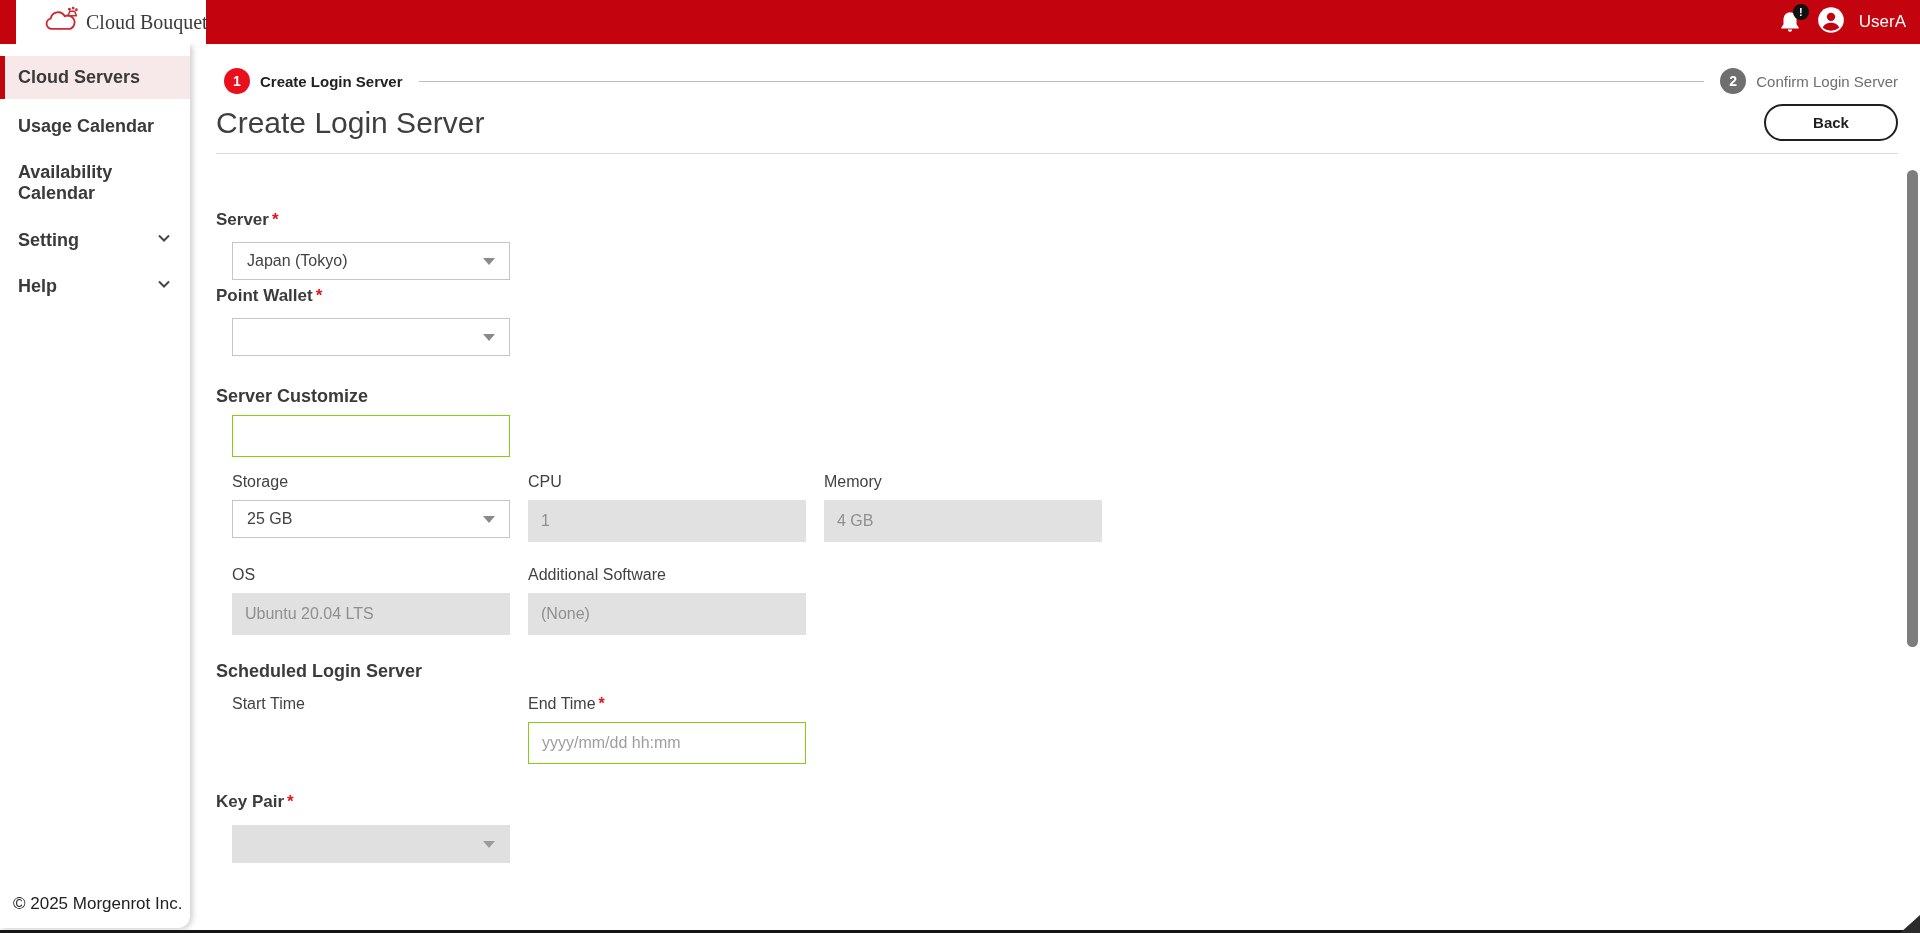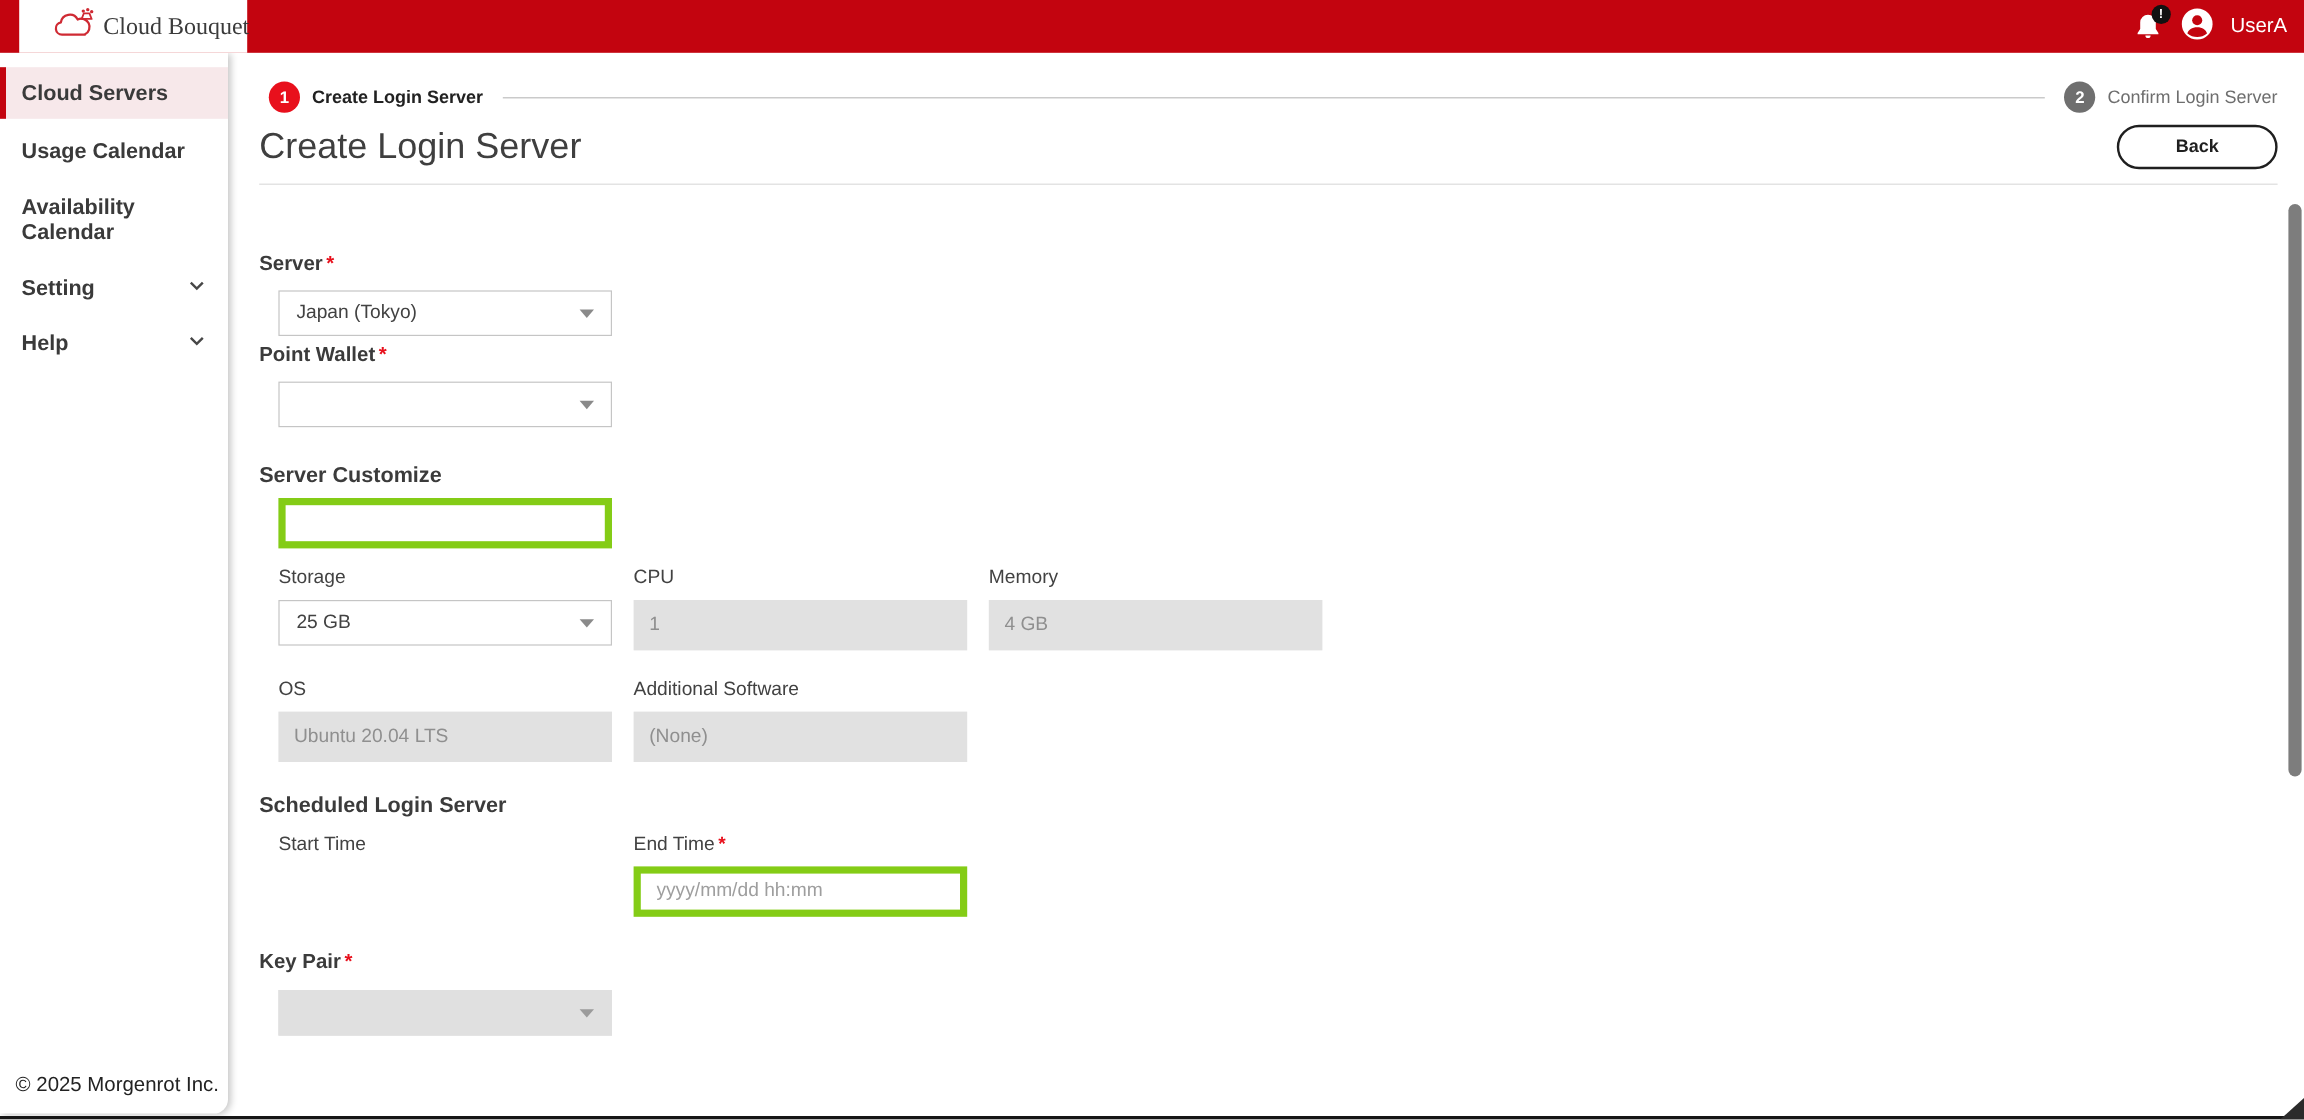--- a/index.html
+++ b/index.html
@@ -58,21 +58,21 @@
   .heading { font-size:18px; font-weight:bold; color:#3b3b3b; height:22px; }
   .indent { margin-left:16px; }
 
   .select { width:278px; height:38px; background:#fff; border:1px solid #c5c5c5;
             display:flex; align-items:center; padding:0 14px; font-size:16px; color:#424242; cursor:pointer; }
   .caret { margin-left:auto; width:0; height:0; border-left:6px solid transparent;
            border-right:6px solid transparent; border-top:7px solid #8a8a8a; }
   .select.disabled { background:#e0e0e0; border-color:#e0e0e0; cursor:default; }
   .select.disabled .caret { border-top-color:#9b9b9b; }
 
-  input.txt { width:278px; height:42px; border:6px solid #84cc16; background:#fff; padding:0 13px;
+  input.txt { width:278px; height:42px; border:1px solid #84cc16; background:#fff; padding:0 13px;
               font-size:16px; color:#424242; font-family:"Liberation Sans", sans-serif; outline:none; }
   input.txt::placeholder { color:#9e9e9e; }
   input.txt:disabled { background:#e1e1e1; border:none; color:#8f8f8f; }
 
   .row { display:flex; gap:18px; }
   .cell { width:278px; }
   .gap10 { margin-top:10px;gap:41px; } .gap6 { margin-top:6px; } .gap7 { margin-top:7px; }
   .gap30 { margin-top:30px; } .gap14 { margin-top:14px; } .gap16 { margin-top:16px; }
   .gap24 { margin-top:24px; } .gap26 { margin-top:26px; } .gap12 { margin-top:12px; }
   .gap28 { margin-top:28px; } .gap11 { margin-top:11px; }

